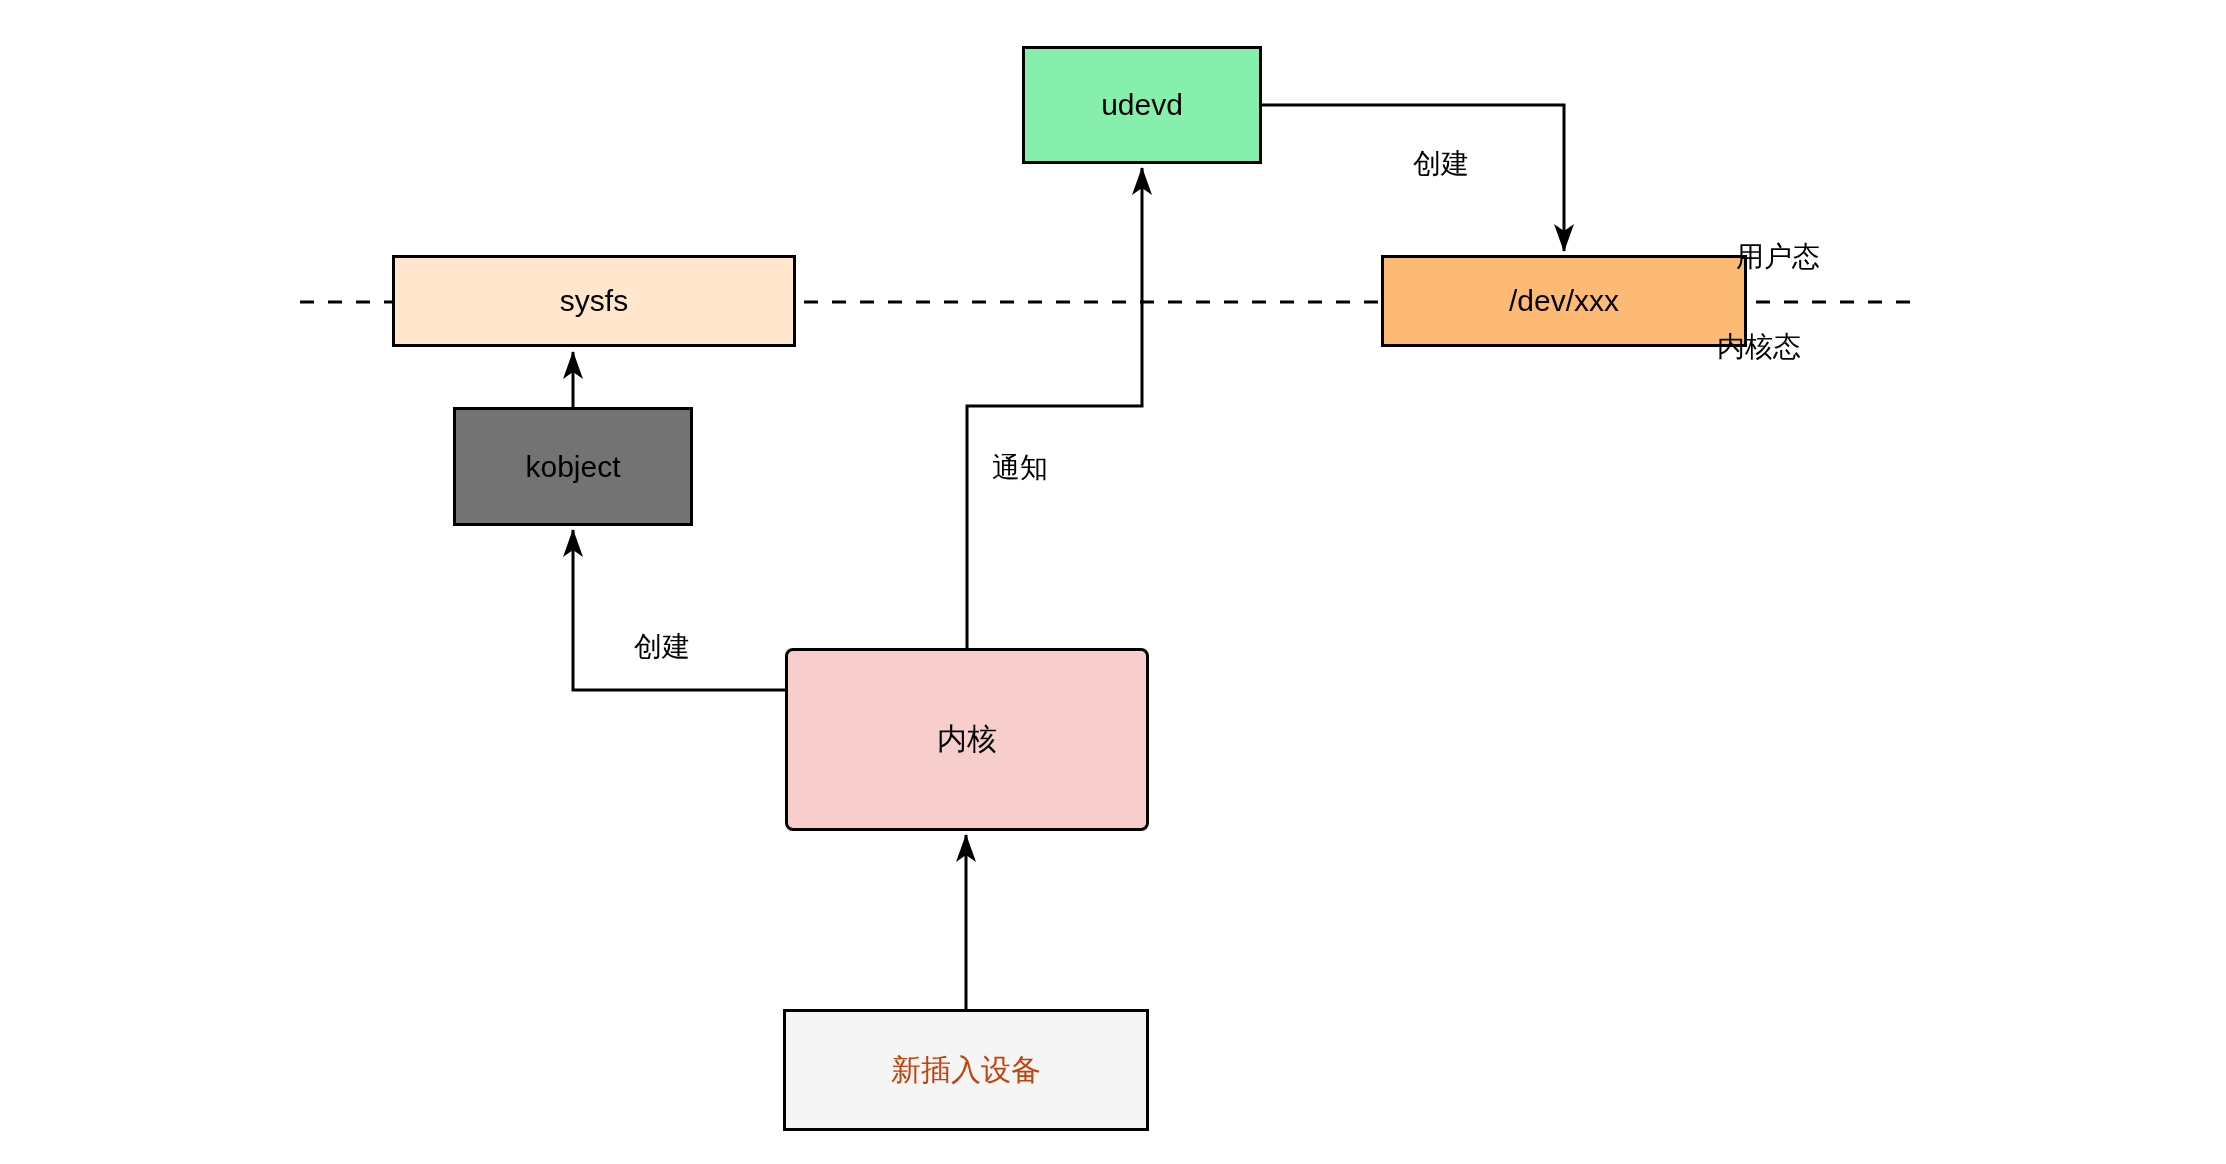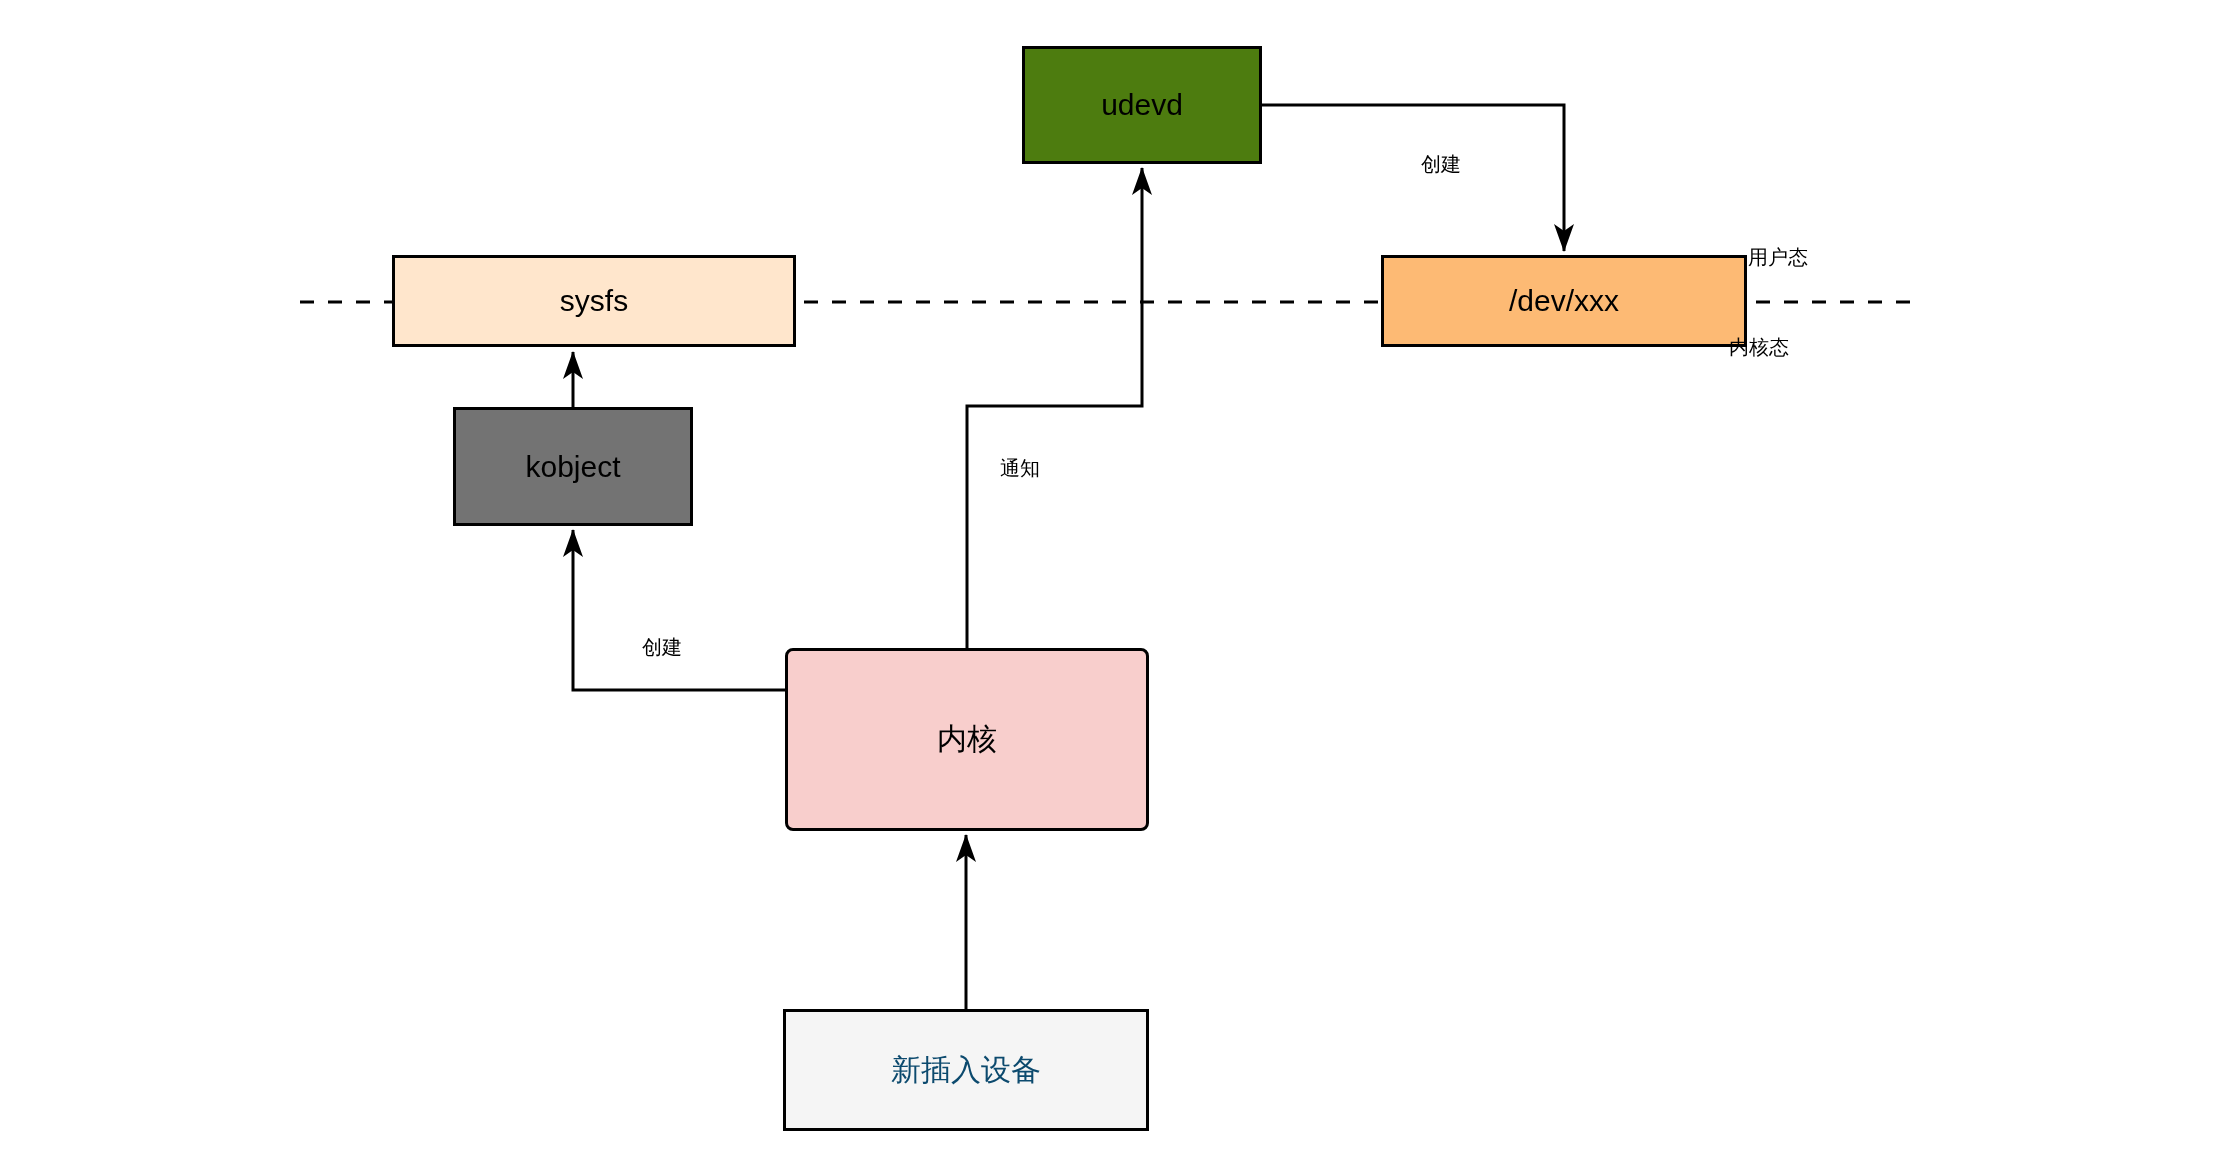--- a/index.html
+++ b/index.html
@@ -22,30 +22,30 @@
     box-sizing: border-box;
     border: 3px solid #000000;
     display: flex;
     align-items: center;
     justify-content: center;
     z-index: 2;
     font-size: 30px;
     color: #000000;
     white-space: nowrap;
   }
-  .node-udevd      { left: 1022px; top: 46px;   width: 240px; height: 118px; background: #4d7c0f; }
+  .node-udevd      { left: 1022px; top: 46px;   width: 240px; height: 118px; background: #86efac; }
   .node-sysfs      { left: 392px;  top: 255px;  width: 404px; height: 92px;  background: #ffe6cc; }
   .node-dev-xxx    { left: 1381px; top: 255px;  width: 366px; height: 92px;  background: #fdba74; }
   .node-kobject    { left: 453px;  top: 407px;  width: 240px; height: 119px; background: #737373; }
   .node-kernel     { left: 785px;  top: 648px;  width: 364px; height: 183px; background: #f8cecc; border-radius: 8px; }
-  .node-new-device { left: 783px;  top: 1009px; width: 366px; height: 122px; background: #f5f5f5; color: #0c4a6e; }
+  .node-new-device { left: 783px;  top: 1009px; width: 366px; height: 122px; background: #f5f5f5; color: #c2410c; }
   .edge-label, .region-label {
     position: absolute;
     transform: translate(-50%, -50%);
-    font-size: 20px;
+    font-size: 28px;
     color: #000000;
     z-index: 3;
     white-space: nowrap;
     background: #ffffff;
     padding: 0 3px;
     line-height: 1.2;
   }
   .lbl-create-right { left: 1441px; top: 164px; }
   .lbl-notify       { left: 1020px; top: 468px; font-family: Liberation Serif, serif; }
   .lbl-create-left  { left: 662px;  top: 647px; }

